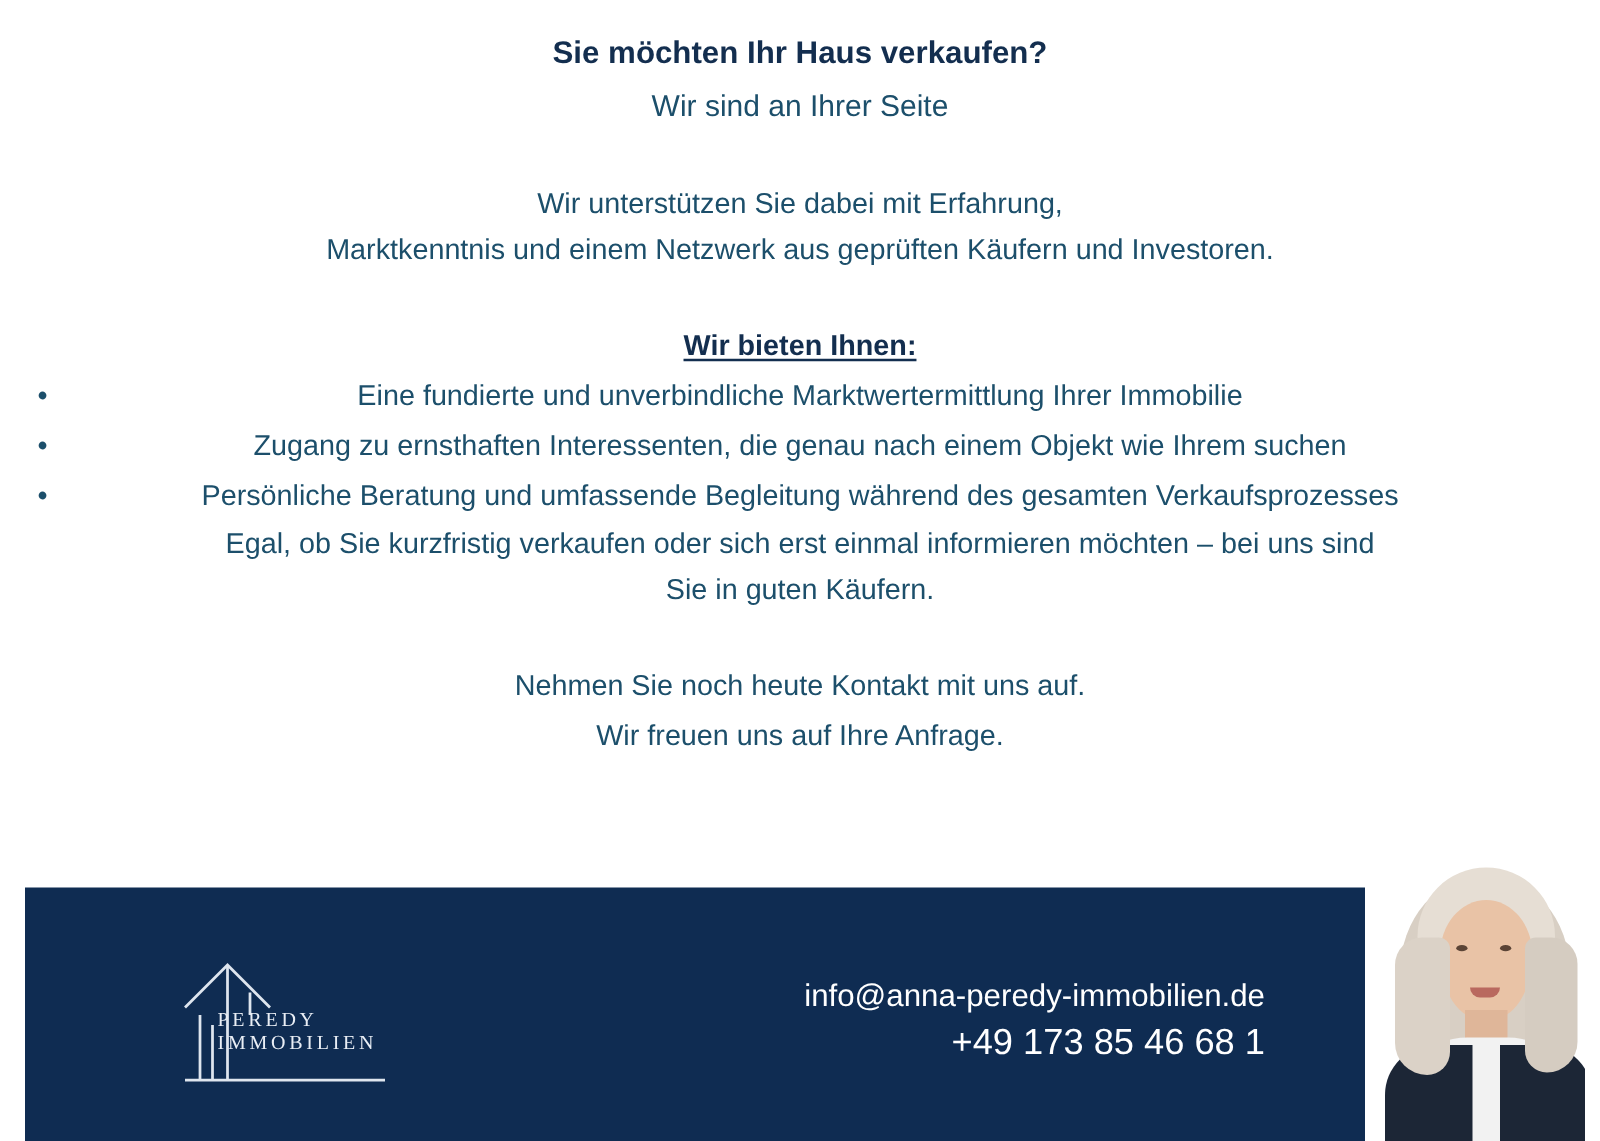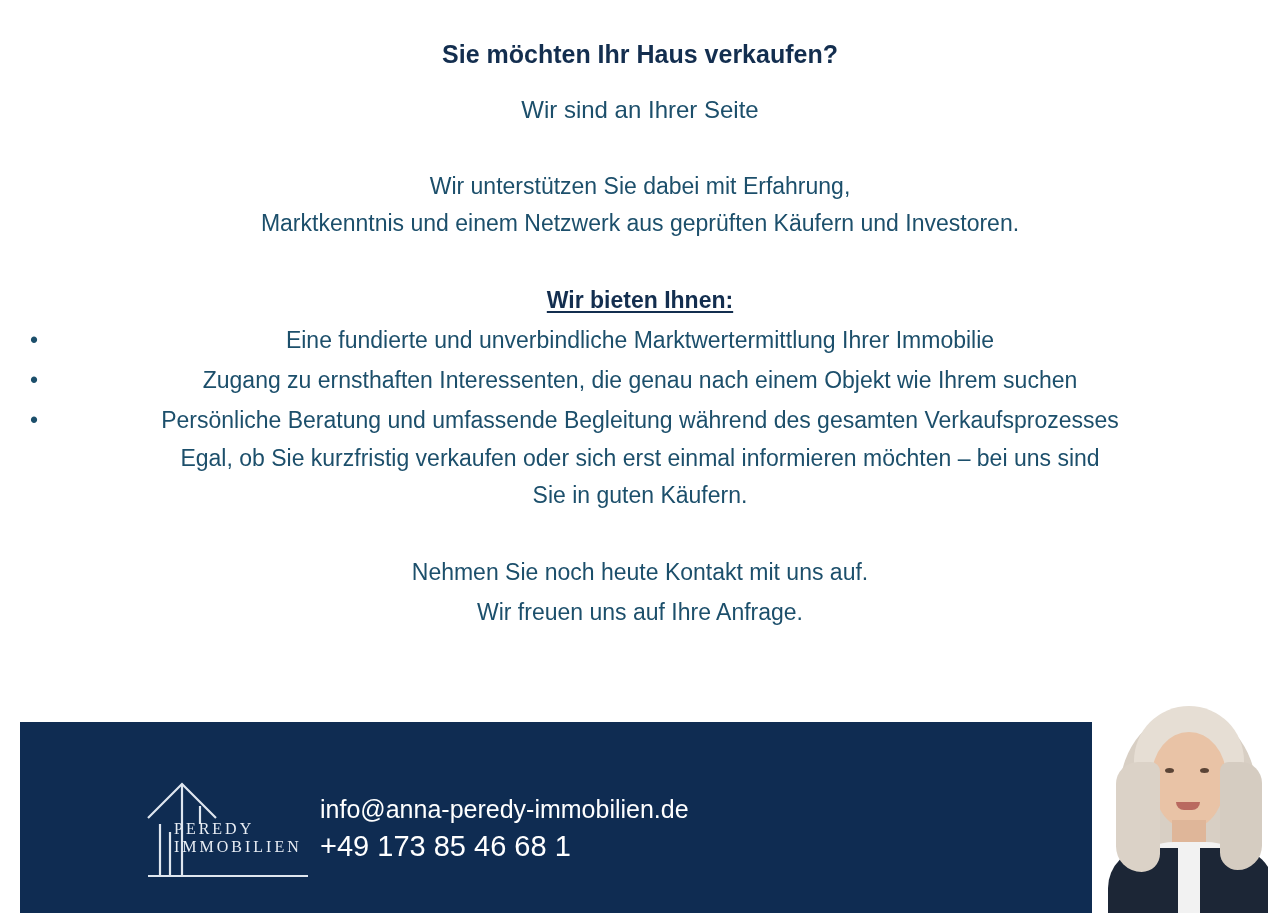--- a/index.html
+++ b/index.html
@@ -26,21 +26,21 @@
   .content {
     padding: 0 10px;
     text-align: center;
   }
 
   .headline {
     font-size: 25px;
     font-weight: bold;
     color: #132e4f;
     line-height: 40px;
-    margin: 16px;
+    margin: 4px;
     padding-top: 18px;
   }
 
   .subheadline {
     font-size: 24px;
     color: #1c4f6b;
     line-height: 40px;
     margin: 0;
   }
 
@@ -133,21 +133,21 @@
     color: #e9eef5;
     font-family: "Liberation Serif", serif;
     letter-spacing: 3px;
     text-align: left;
   }
   .logo .logo-text .l1 { font-size: 16px; display: block; line-height: 18px;}
   .logo .logo-text .l2 { font-size: 16px; display: block; line-height: 18px;}
 
   .contact {
     flex: 1;
-    text-align: left;
+    text-align: right;
     color: #ffffff;
     padding-right: 80px;
   }
   .contact .email {
     font-size: 25px;
     line-height: 40px;
   }
   .contact .name {
     font-size: 21px;
     line-height: 36px;

